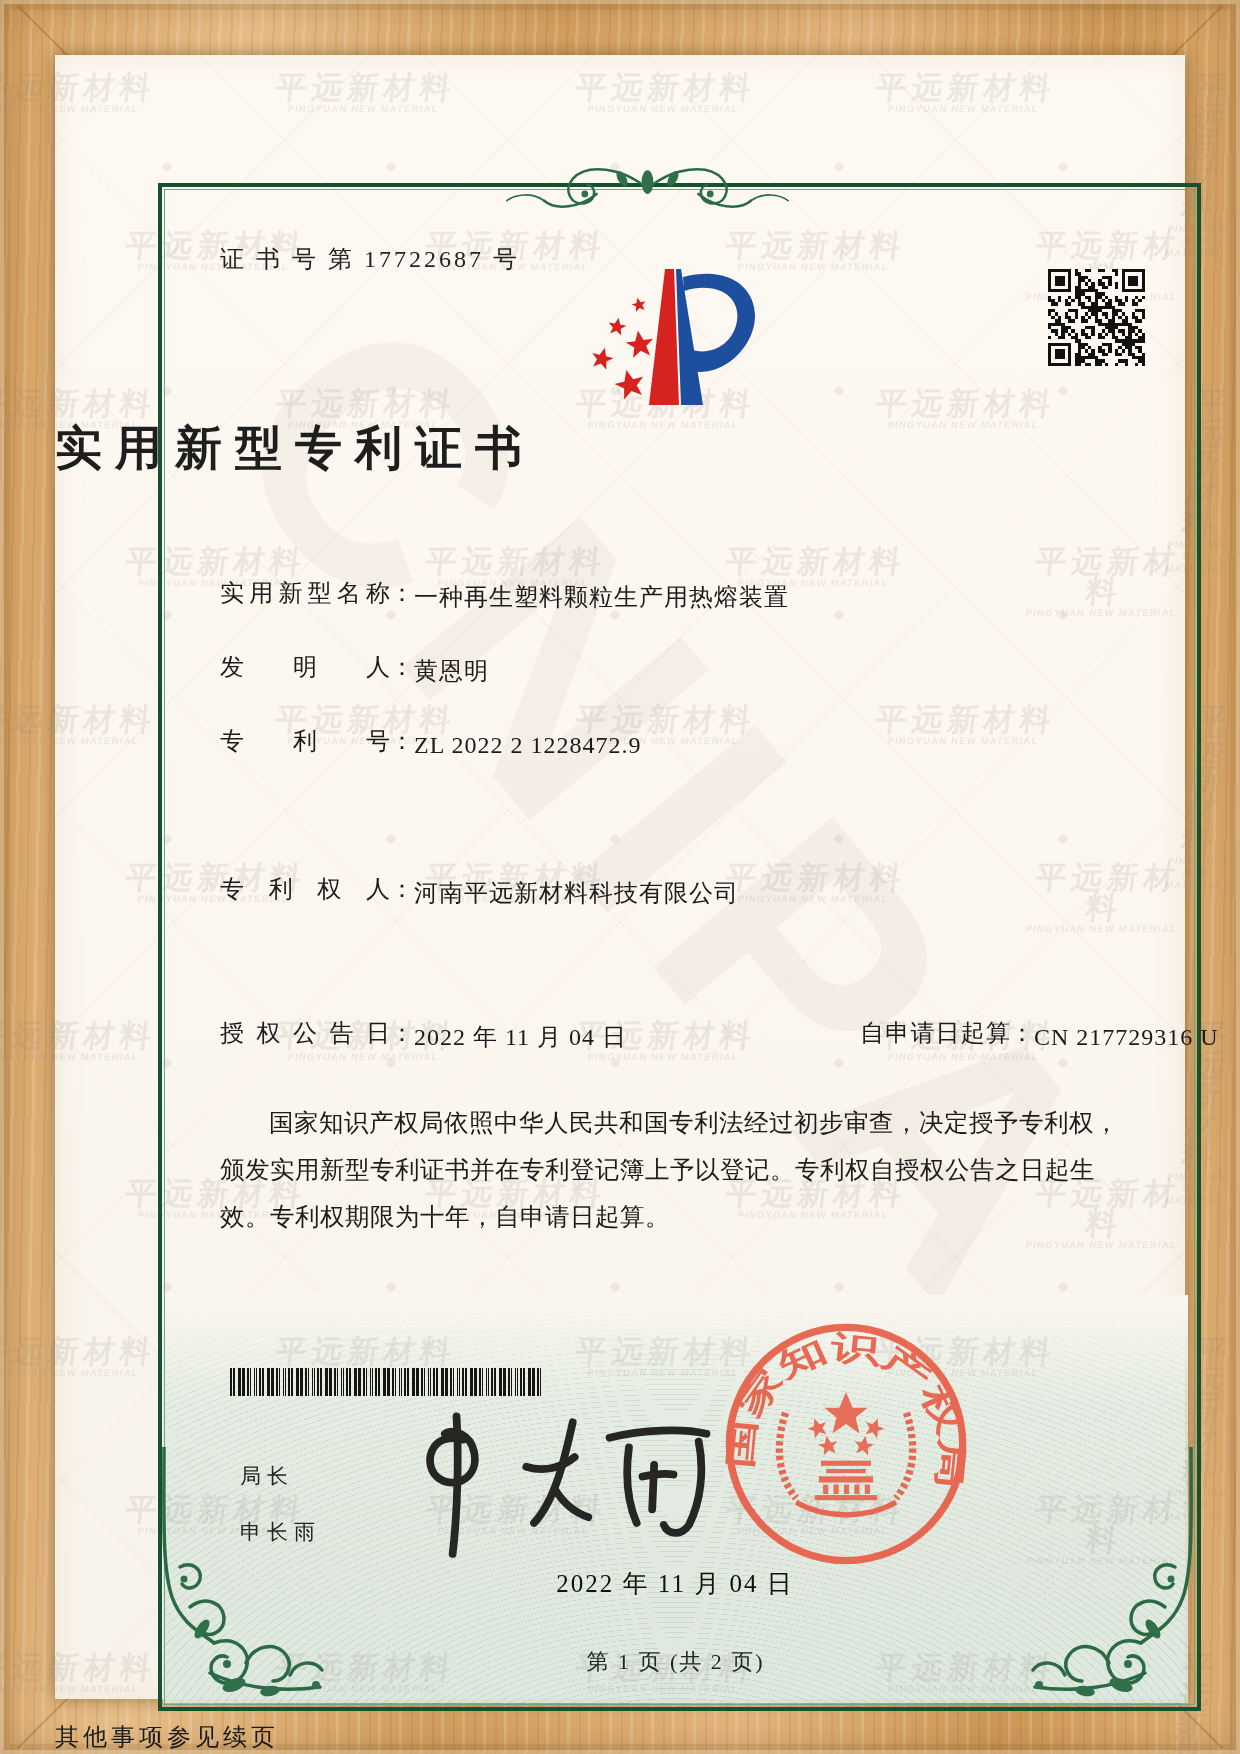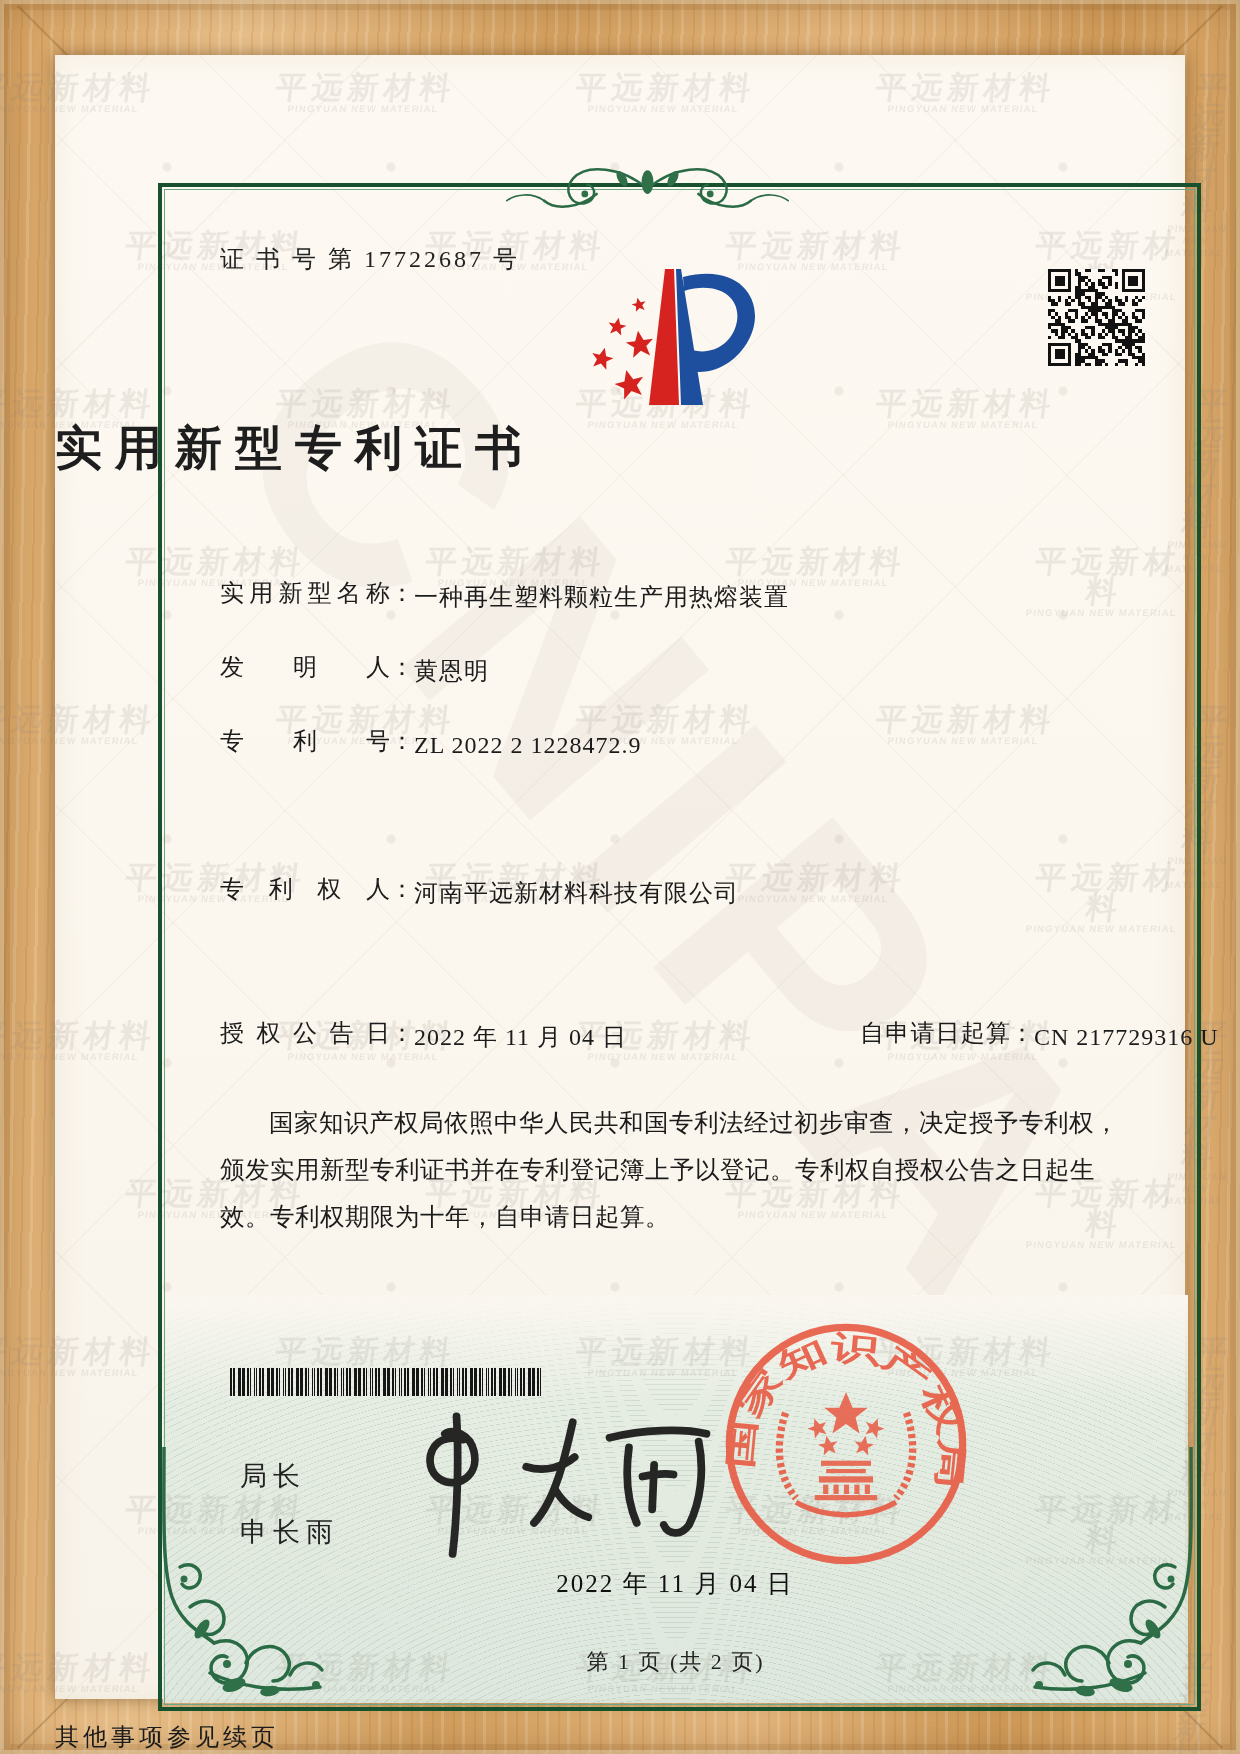--- a/index.html
+++ b/index.html
@@ -47,21 +47,21 @@
   .row{position:absolute;left:165px;font-size:24px;color:#1b1b1b;}
   .lbl{display:inline-block;width:170px;text-align:justify;text-align-last:justify;vertical-align:top;}
   .colon{vertical-align:top;}
   .val{white-space:pre-wrap;letter-spacing:1px;vertical-align:top;display:inline-block;max-width:690px;line-height:40px;}
   .grant-right{position:absolute;left:640px;top:0;white-space:nowrap;}
   .grant-right .lbl{width:150px;}
   .paras{position:absolute;left:165px;top:1044px;width:913px;font-size:24.5px;line-height:47px;color:#1b1b1b;letter-spacing:.5px;}
   .paras p{margin:0;text-indent:2em;}
   .barcode{position:absolute;left:175px;top:1313px;width:318px;height:28px;display:flex;align-items:stretch;}
   .barcode div{background:#151515;}
-  .director{position:absolute;left:185px;top:1393px;font-family:"Liberation Sans","DejaVu Sans",sans-serif;font-size:27px;color:#222;letter-spacing:6px;line-height:56px;}
+  .director{position:absolute;left:185px;top:1393px;font-family:"Liberation Sans","DejaVu Sans",sans-serif;font-size:21px;color:#222;letter-spacing:6px;line-height:56px;}
   .sig{position:absolute;left:355px;top:1352px;z-index:4;}
   .seal{position:absolute;left:666px;top:1264px;z-index:4;opacity:.88;}
   .seal-date{position:absolute;left:0;width:100%;top:1512px;z-index:5;text-align:center;font-size:25px;letter-spacing:2px;color:#101010;}
   .seal-date-inner{margin-left:110px;}
   .page-info{position:absolute;left:103px;top:1592px;width:1035px;text-align:center;font-size:22px;letter-spacing:2px;color:#222;z-index:3;}
   .footer-note{position:absolute;left:0;top:1666px;width:100%;text-align:left;font-size:24px;letter-spacing:4px;color:#1b1b1b;z-index:3;}
   .qr{position:absolute;left:993px;top:214px;width:97px;height:97px;z-index:3;}
   .logo{position:absolute;left:522px;top:200px;z-index:3;}
   .orn-top{position:absolute;left:440px;top:96px;z-index:3;}
   .orn-corner{position:absolute;top:1392px;z-index:3;}

